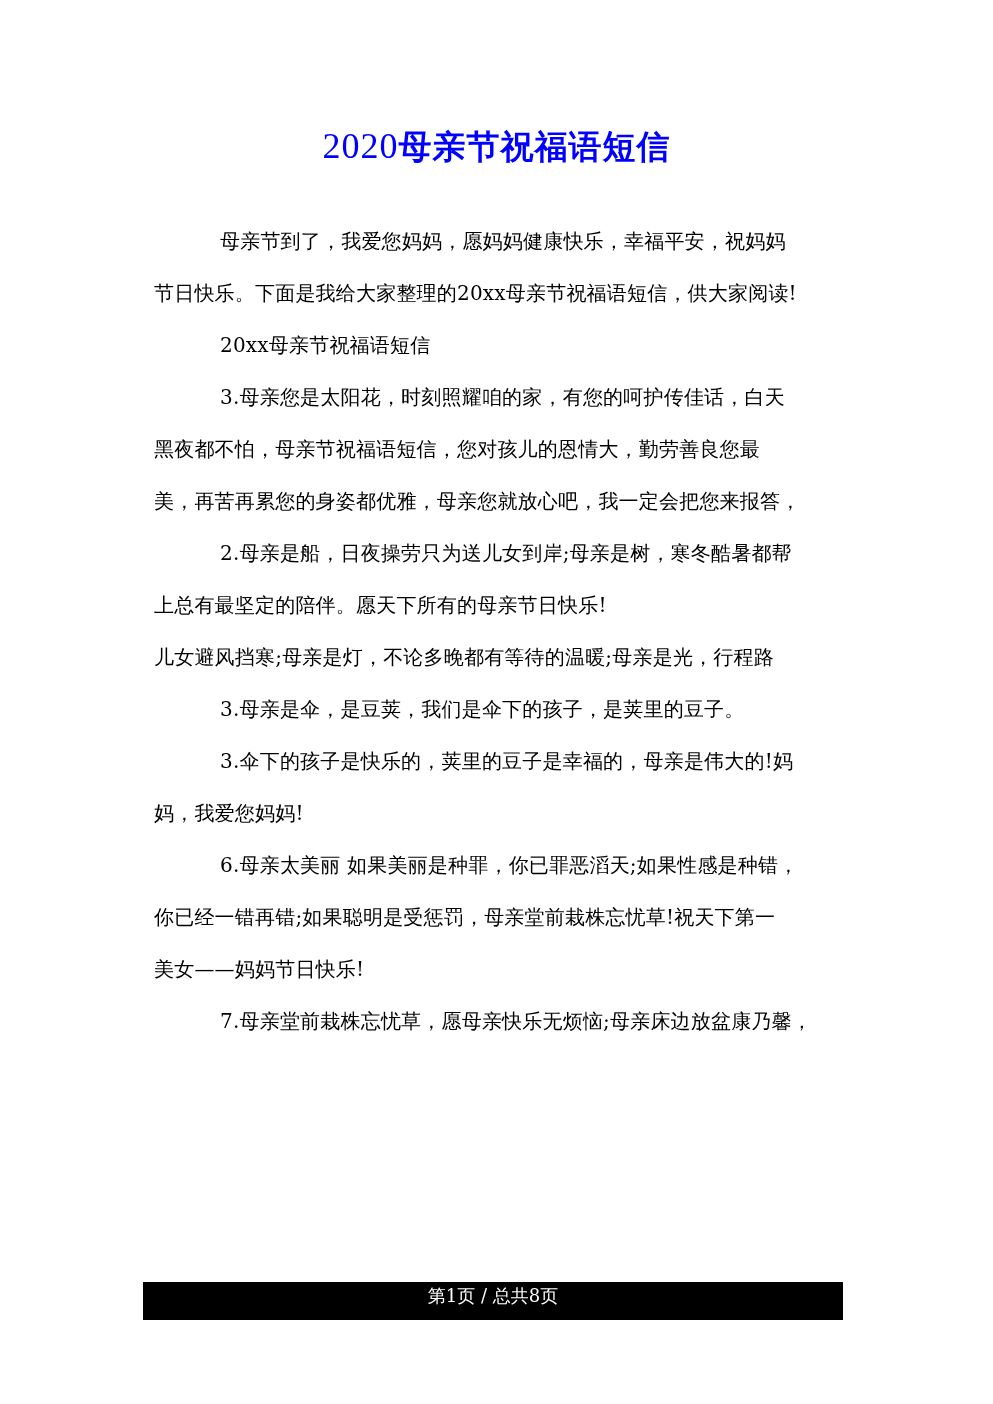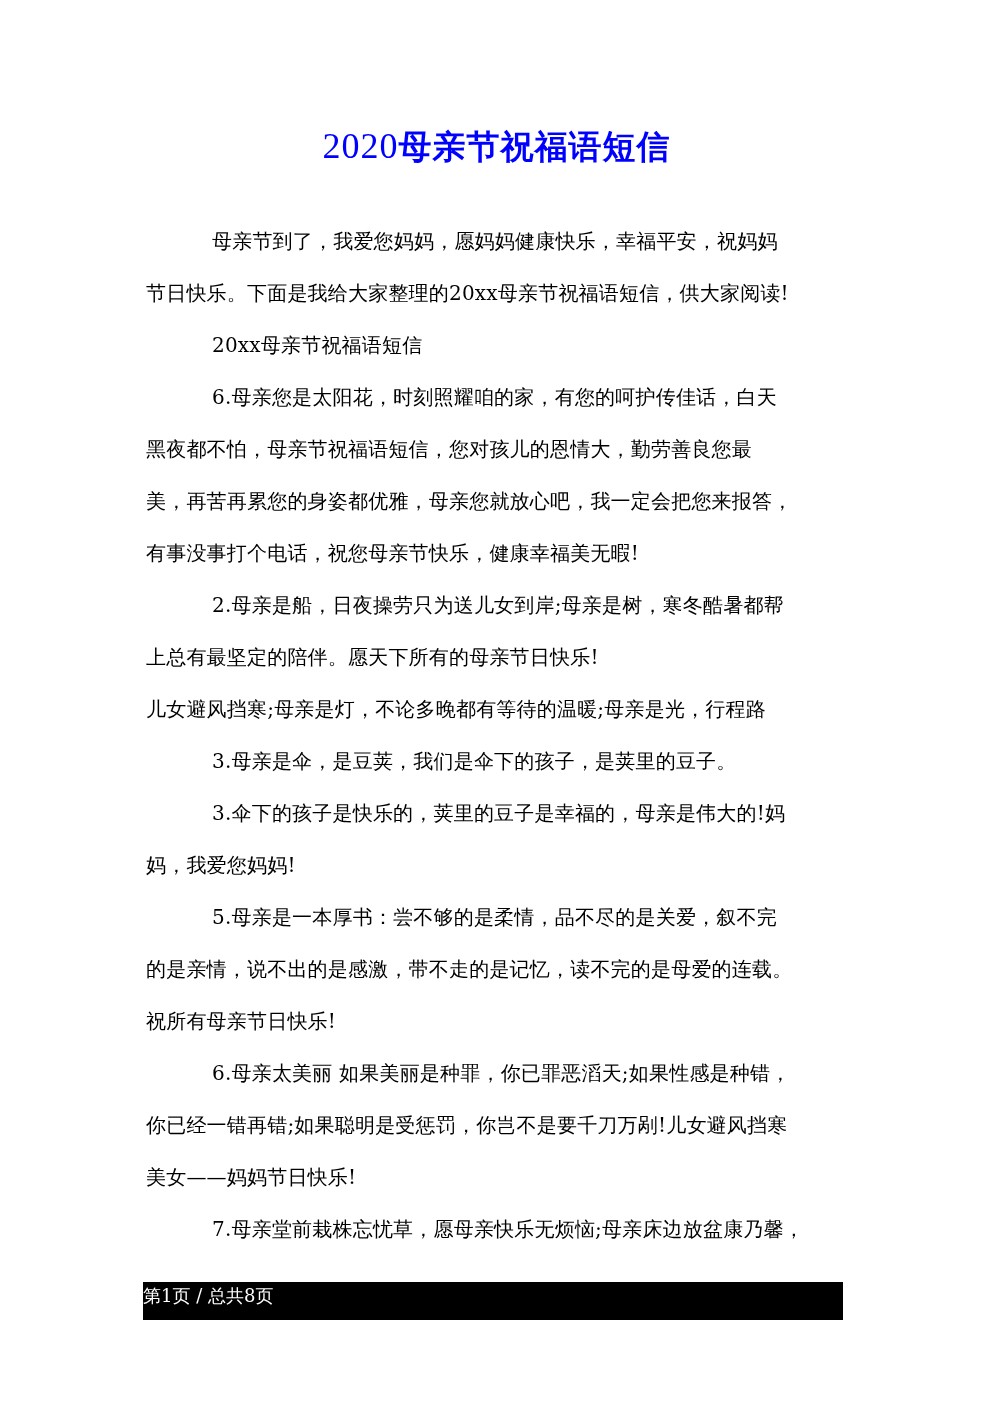--- a/index.html
+++ b/index.html
@@ -33,21 +33,21 @@
       line-height: 44px;
       letter-spacing: 1px;
     }
     .title .year {
       font-family: "Liberation Serif", "DejaVu Serif", serif;
       font-weight: normal;
       font-size: 36px;
     }
     .body {
       position: absolute;
-      left: 146px;
+      left: 154px;
       top: 215px;
       width: 695px;
       font-size: 20px;
       line-height: 52px;
     }
     .line {
       height: 52px;
       white-space: nowrap;
       overflow: visible;
       letter-spacing: 0.2px;
@@ -56,21 +56,21 @@
       padding-left: 66px;
     }
     .footer-bar {
       position: absolute;
       left: 143px;
       top: 1282px;
       width: 700px;
       height: 38px;
       background: #000000;
       color: #ffffff;
-      text-align: left;
+      text-align: center;
       font-size: 18px;
       line-height: 28px;
     }
   </style>
 </head>
 <body>
 
 <div class="page">
 
   <div class="title">
@@ -82,50 +82,44 @@
     <div>
       <div class="line indent">母亲节到了，我爱您妈妈，愿妈妈健康快乐，幸福平安，祝妈妈</div>
       <div class="line">节日快乐。下面是我给大家整理的20xx母亲节祝福语短信，供大家阅读!</div>
     </div>
 
     <div>
       <div class="line indent">20xx母亲节祝福语短信</div>
     </div>
 
     <div>
-      <div class="line indent">6.母亲您是太阳花，时刻照耀咱的家，有您的呵护传佳话，白天</div>
+      <div class="line indent">3.母亲您是太阳花，时刻照耀咱的家，有您的呵护传佳话，白天</div>
       <div class="line">黑夜都不怕，母亲节祝福语短信，您对孩儿的恩情大，勤劳善良您最</div>
       <div class="line">美，再苦再累您的身姿都优雅，母亲您就放心吧，我一定会把您来报答，</div>
-      <div class="line">有事没事打个电话，祝您母亲节快乐，健康幸福美无暇!</div>
     </div>
 
     <div>
       <div class="line indent">2.母亲是船，日夜操劳只为送儿女到岸;母亲是树，寒冬酷暑都帮</div>
       <div class="line">上总有最坚定的陪伴。愿天下所有的母亲节日快乐!</div>
       <div class="line">儿女避风挡寒;母亲是灯，不论多晚都有等待的温暖;母亲是光，行程路</div>
     </div>
 
     <div>
       <div class="line indent">3.母亲是伞，是豆荚，我们是伞下的孩子，是荚里的豆子。</div>
     </div>
 
     <div>
       <div class="line indent">3.伞下的孩子是快乐的，荚里的豆子是幸福的，母亲是伟大的!妈</div>
       <div class="line">妈，我爱您妈妈!</div>
     </div>
 
-    <div>
-      <div class="line indent">5.母亲是一本厚书：尝不够的是柔情，品不尽的是关爱，叙不完</div>
-      <div class="line">的是亲情，说不出的是感激，带不走的是记忆，读不完的是母爱的连载。</div>
-      <div class="line">祝所有母亲节日快乐!</div>
-    </div>
 
     <div>
       <div class="line indent">6.母亲太美丽 如果美丽是种罪，你已罪恶滔天;如果性感是种错，</div>
-      <div class="line">你已经一错再错;如果聪明是受惩罚，你岂不是要千刀万剐!儿女避风挡寒</div>
+      <div class="line">你已经一错再错;如果聪明是受惩罚，母亲堂前栽株忘忧草!祝天下第一</div>
       <div class="line">美女——妈妈节日快乐!</div>
     </div>
 
     <div>
       <div class="line indent">7.母亲堂前栽株忘忧草，愿母亲快乐无烦恼;母亲床边放盆康乃馨，</div>
     </div>
   </div>
 
   <div class="footer-bar">
     <span>第1页 / 总共8页</span>

